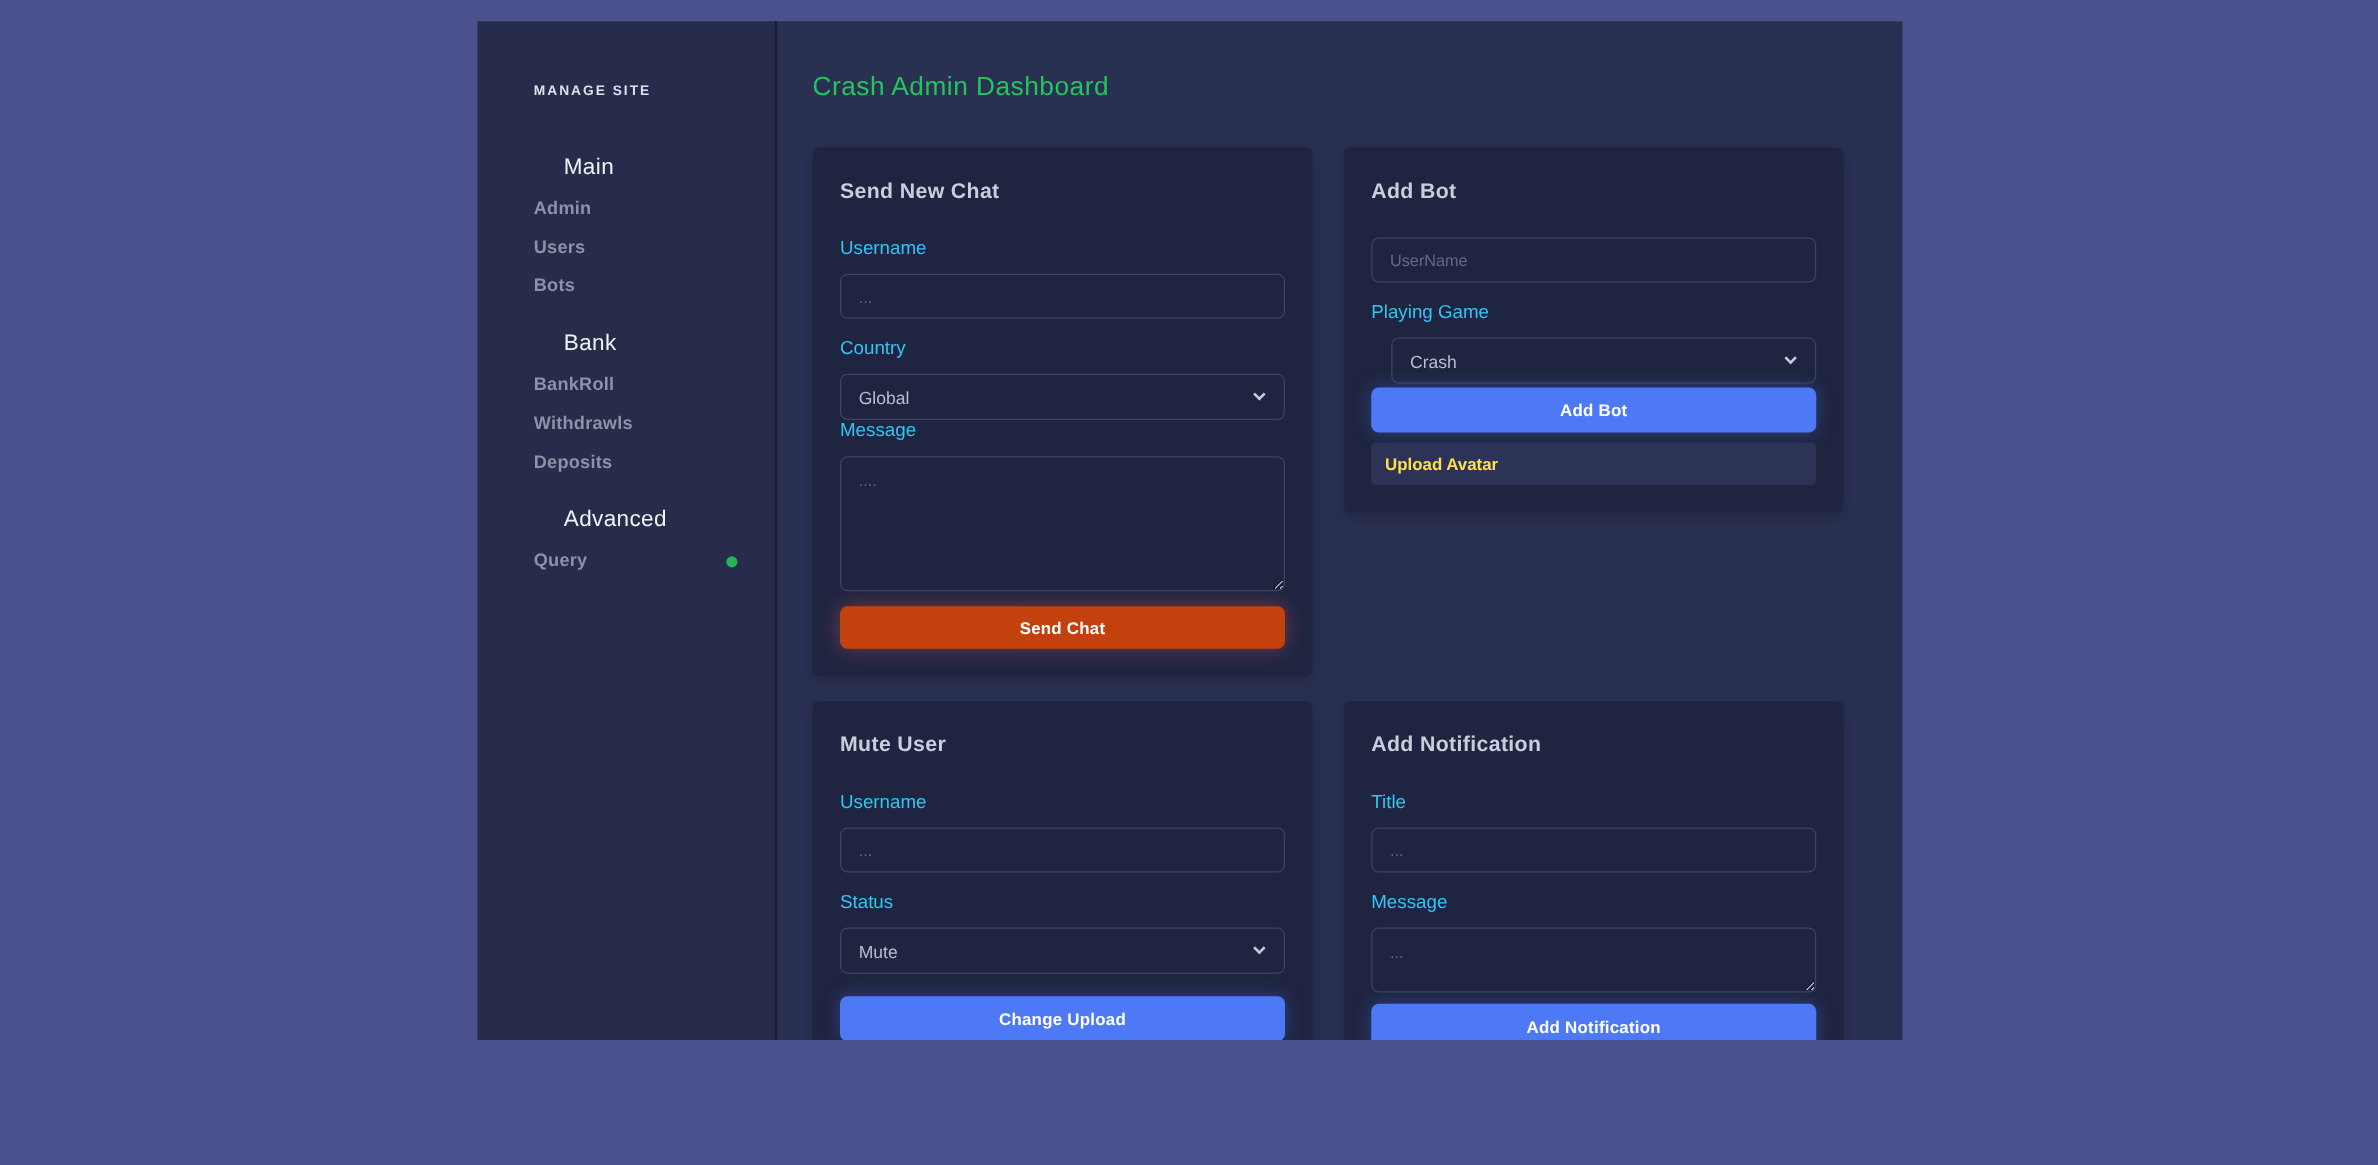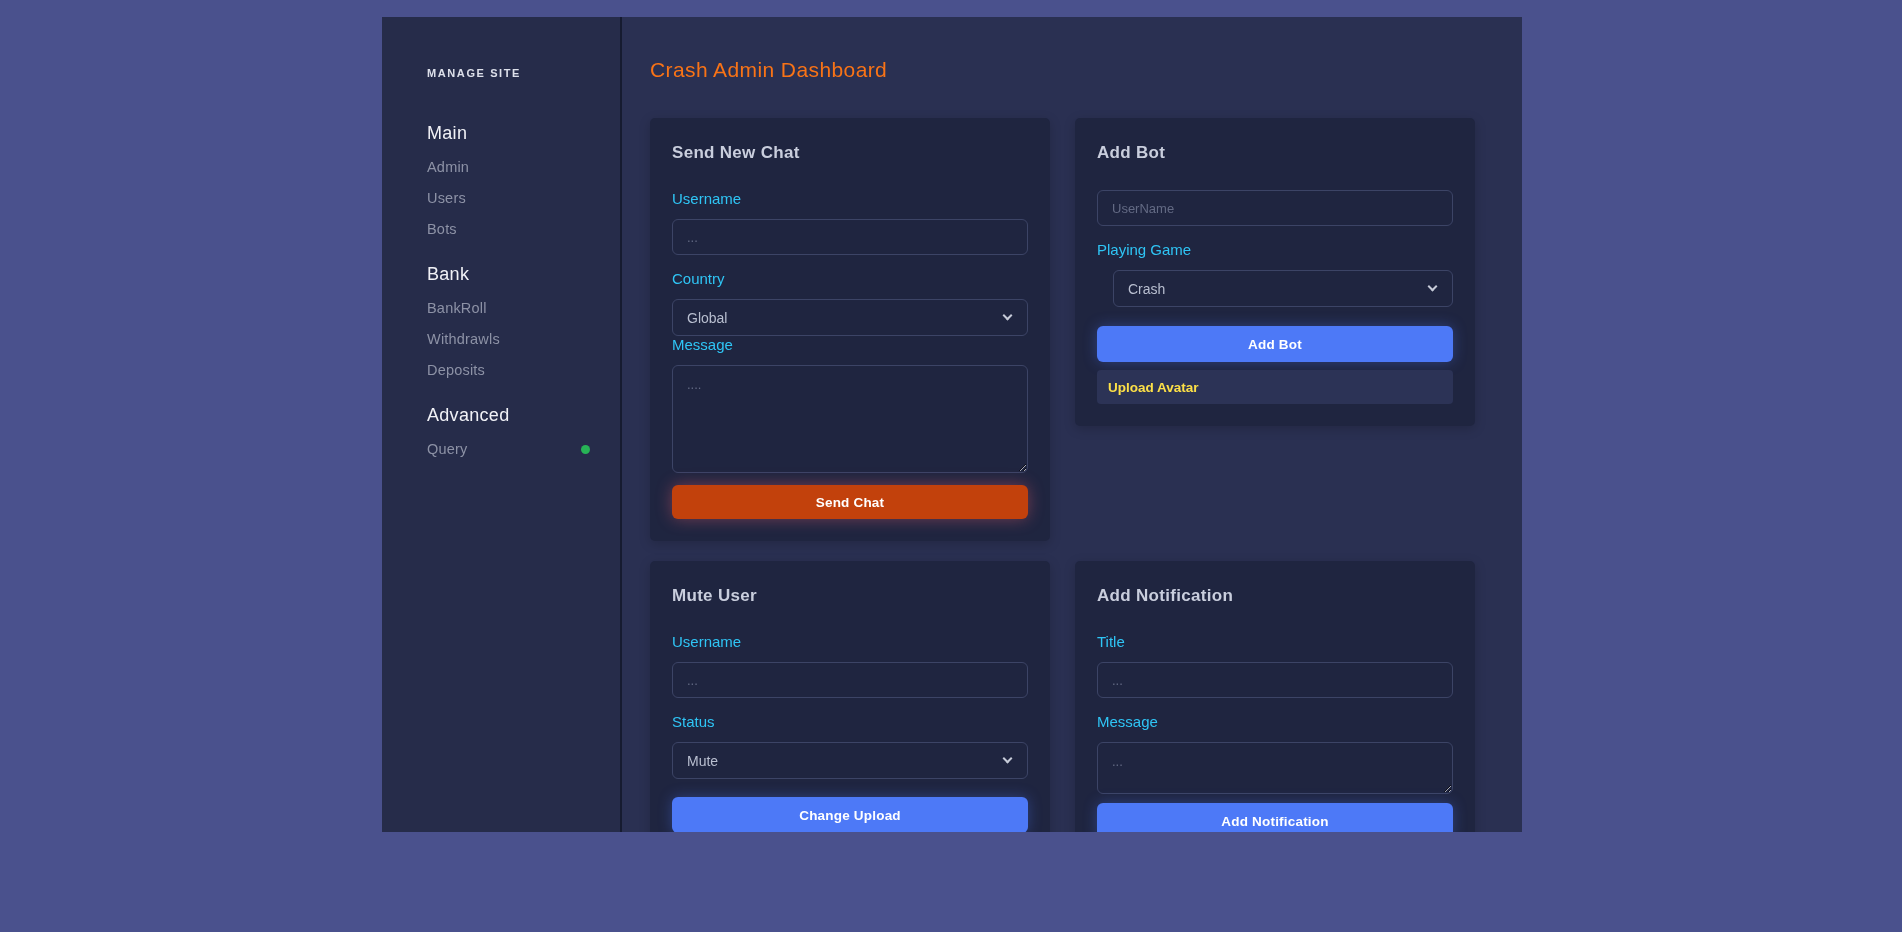--- a/index.html
+++ b/index.html
@@ -25,39 +25,39 @@
     padding:50px 30px 0 45px;
     color:#8d92a6;
   }
   .brand {
     color:#dde0ea; font-size:11px; font-weight:700;
     letter-spacing:1.6px; margin-bottom:44px;
   }
   .nav-section { margin-bottom:27px; }
   .nav-section-title {
     color:#f1f2f7; font-size:18px; font-weight:500;
-    letter-spacing:.3px; margin-bottom:15px;
+    letter-spacing:.3px; margin-bottom:15px;margin-left:24px;
   }
   .nav-item {
-    color:#8d92a6; font-size:14.5px; font-weight:400;
+    color:#8d92a6; font-size:14.5px; font-weight:700;
     letter-spacing:.2px; margin-bottom:15px; cursor:pointer;
   }
   .nav-item-row { display:flex; align-items:center; justify-content:space-between; }
   .status-dot {
     width:9px; height:9px; border-radius:50%;
     background:#27b356; display:inline-block;
   }
 
   
   .content {
     flex:1; background:#2a3052;
     padding:26px 0 0 28px;
   }
   .page-title {
-    color:#f97316; font-size:21px; font-weight:500;
+    color:#22c55e; font-size:21px; font-weight:500;
     letter-spacing:.4px; margin:15px 0 36px 0;
   }
 
   .grid {
     display:grid;
     grid-template-columns:400px 400px;
     column-gap:25px; row-gap:20px;
     align-items:start;
   }
   .card {
@@ -185,21 +185,21 @@
 
           <button class="btn btn-red">Send Chat</button>
         </section>
 
         <section class="card">
           <div class="card-title">Add Bot</div>
 
           <input class="text-input" type="text" placeholder="UserName" style="">
 
           <div class="field-label">Playing Game</div>
-          <div class="select-wrap" style="margin-bottom:19px;padding-left:16px;">
+          <div class="select-wrap" style="margin-bottom:3px;padding-left:16px;">
             <select class="select-input">
               <option>Crash</option>
             </select>
             <span class="chevron"></span>
           </div>
 
           <button class="btn btn-blue btn-tall">Add Bot</button>
           <div class="upload-bar">Upload Avatar</div>
         </section>
 

